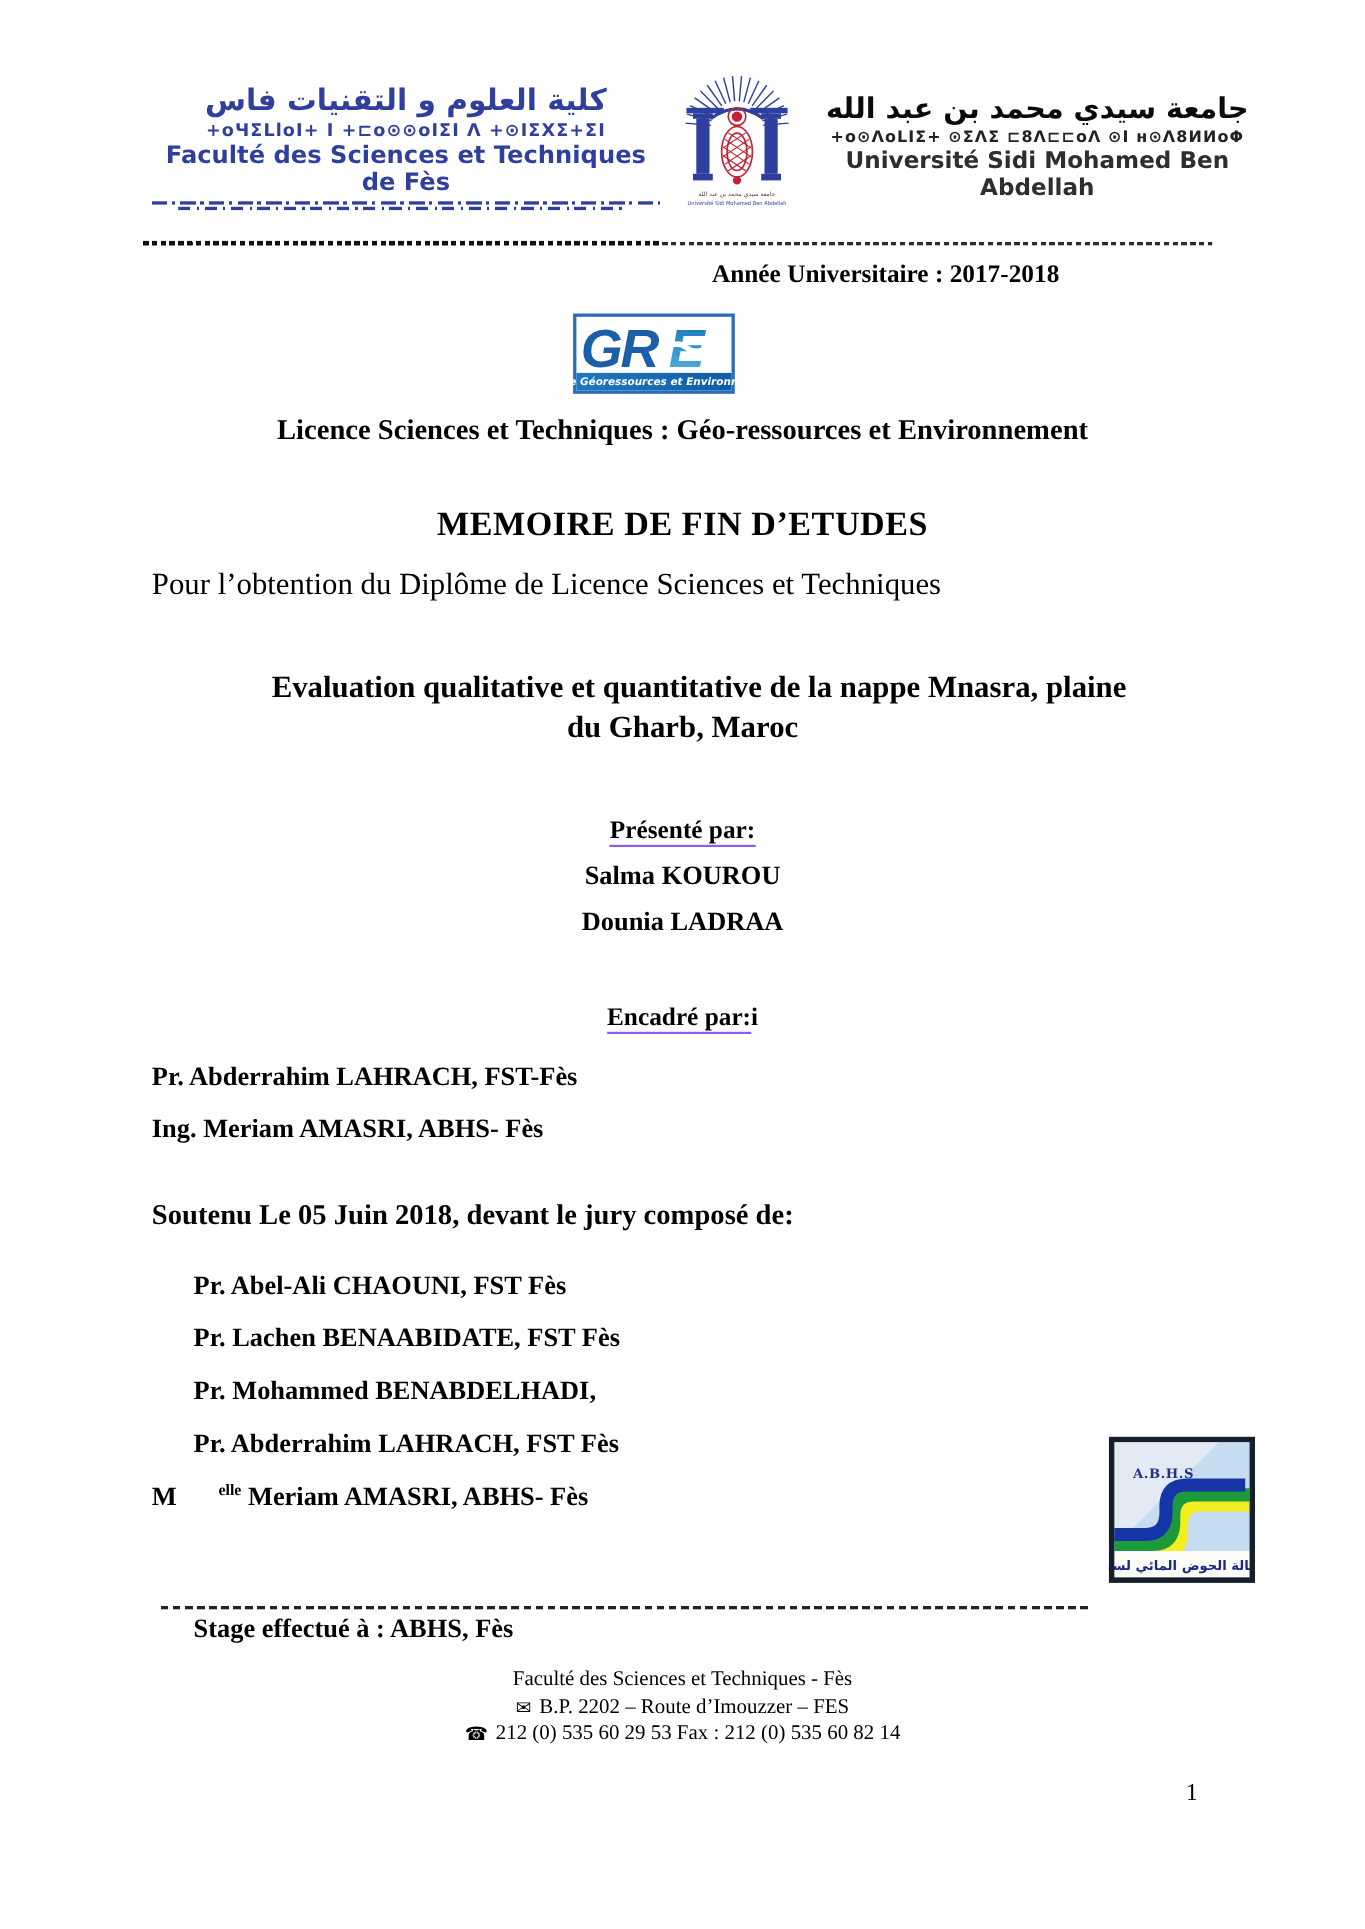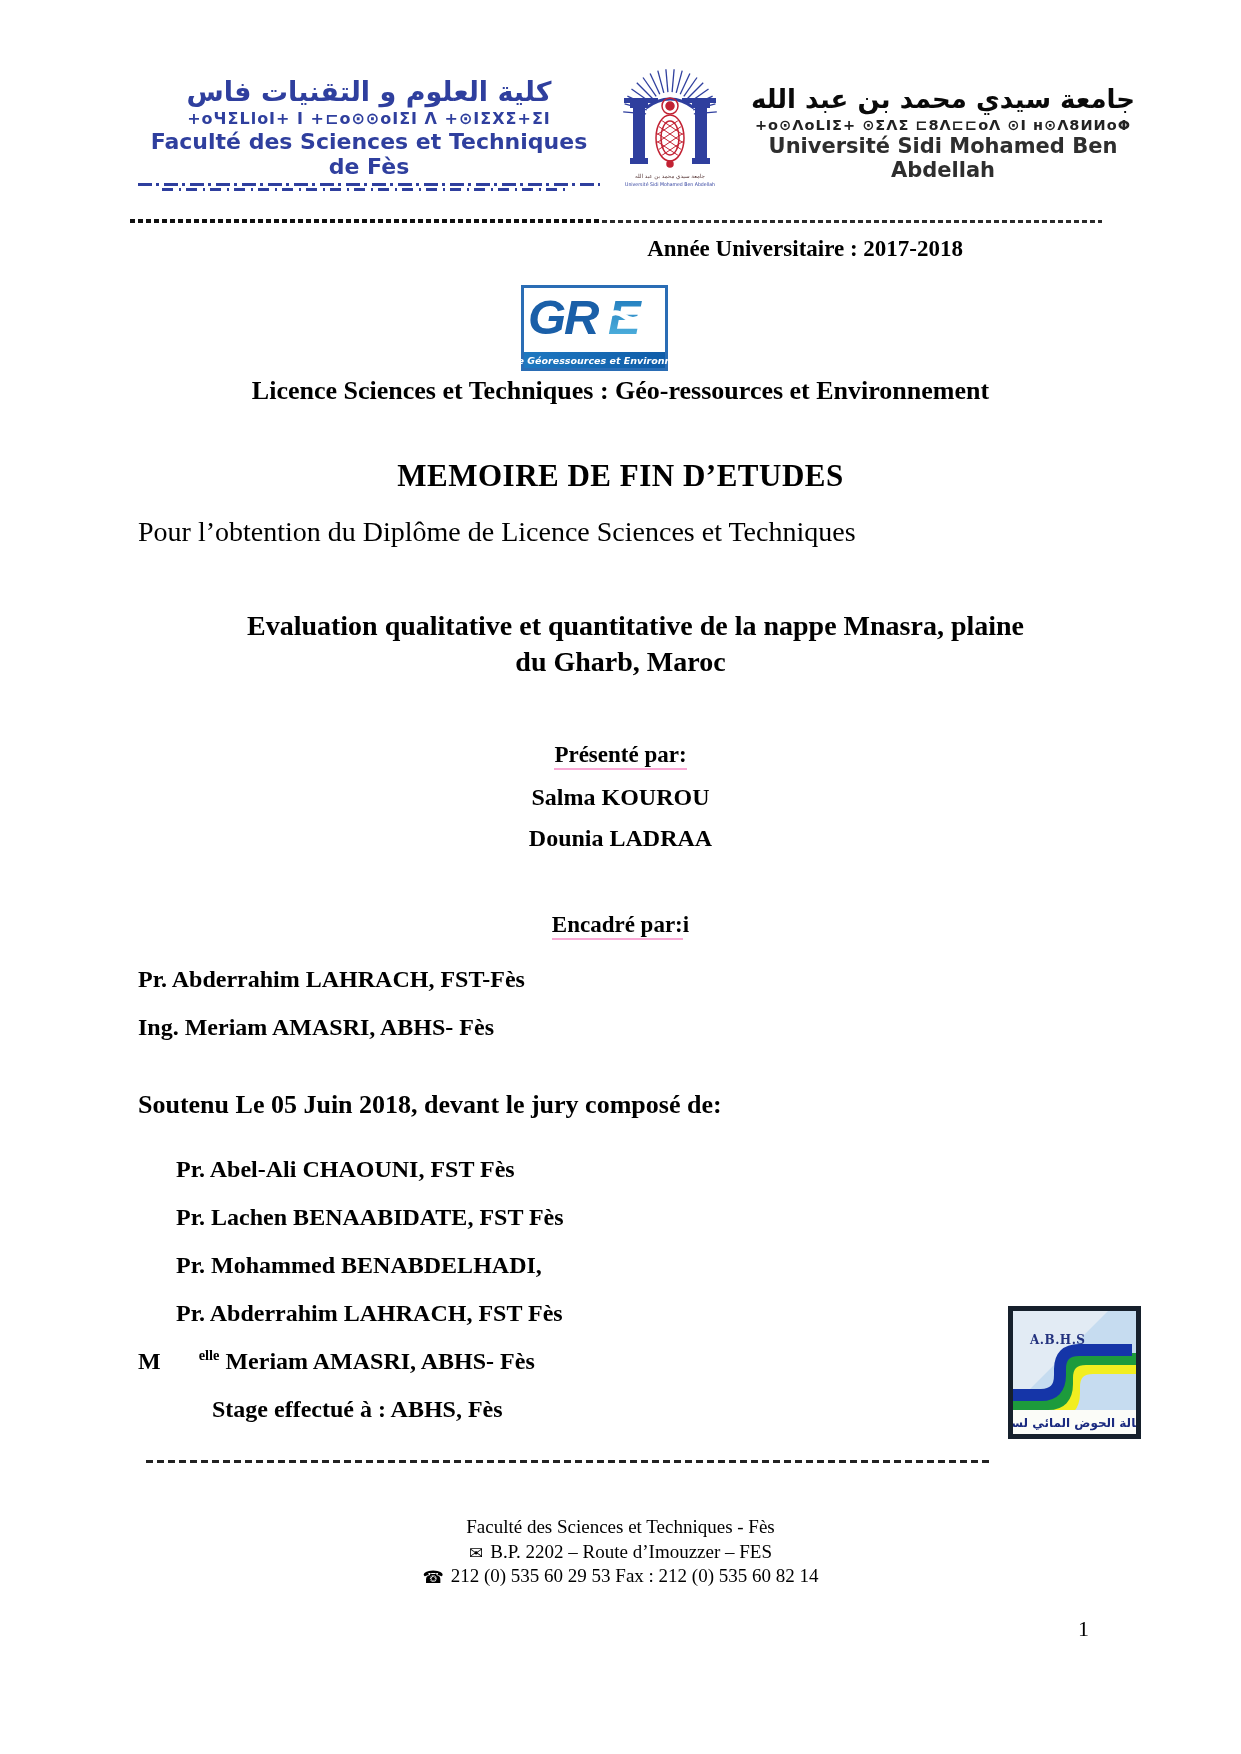--- a/index.html
+++ b/index.html
@@ -40,33 +40,33 @@
     background:repeating-linear-gradient(90deg,#222 0 7px,transparent 7px 11px);}
   
   .annee{right:278px;top:236px;font-weight:bold;font-size:23px;}
   .center-line{left:0;width:100%;text-align:center;}
   .program{top:376px;font-weight:bold;font-size:26px;}
   .memoire{top:458px;font-weight:bold;font-size:31px;letter-spacing:.5px;}
   .obtention{left:138px;top:516px;font-size:28px;}
   .title1{top:610px;font-weight:bold;font-size:28px;padding-left:15px;}
   .title2{top:646px;font-weight:bold;font-size:28px;}
   .presente{top:742px;font-weight:bold;font-size:23px;}
-  .ulab{border-bottom:2px solid #f9a8d4;padding-bottom:1px;}
+  .ulab{border-bottom:2px solid #8b5cf6;padding-bottom:1px;}
   .name1{top:784px;font-weight:bold;font-size:24px;}
   .name2{top:825px;font-weight:bold;font-size:24px;}
   .encadre{top:912px;font-weight:bold;font-size:23px;}
   .leftline{left:138px;font-weight:bold;font-size:24px;}
   .enc1{top:966px;} .enc2{top:1014px;}
   .soutenu{left:138px;top:1090px;font-weight:bold;font-size:26px;}
   .jury0{top:1156px;} .jury1{top:1204px;} .jury2{top:1252px;}
-  .jury3{top:1300px;} .jury4{top:1348px;} .jury5{top:1396px;margin-left:36px;}
+  .jury3{top:1300px;} .jury4{top:1348px;} .jury5{top:1468px;}
   sup.elle{font-size:.6em;vertical-align:super;line-height:0;margin-left:38px;}
   
   .gre{left:521px;top:285px;width:141px;border:3px solid #2a6db5;background:#fff;}
-  .gre-main{height:64px;position:relative;overflow:hidden;}
+  .gre-main{height:51px;position:relative;overflow:hidden;}
   .gre-strip{height:16px;background:linear-gradient(90deg,#1e78c0,#0f5ca8);
     color:#fff;font-family:"DejaVu Sans","Liberation Sans",sans-serif;
     font-size:9.5px;font-style:italic;font-weight:bold;
     display:flex;align-items:center;justify-content:center;white-space:nowrap;}
   
   .footer-line{left:0;width:100%;text-align:center;font-size:19px;}
   .f1{top:1516px;} .f2{top:1541px;} .f3{top:1565px;}
   .f-icon{display:inline-block;margin-right:7px;font-family:"DejaVu Sans",sans-serif;font-size:17px;vertical-align:-1px;}
   .pagenum{left:1078px;top:1616px;font-size:22px;}
 </style>

